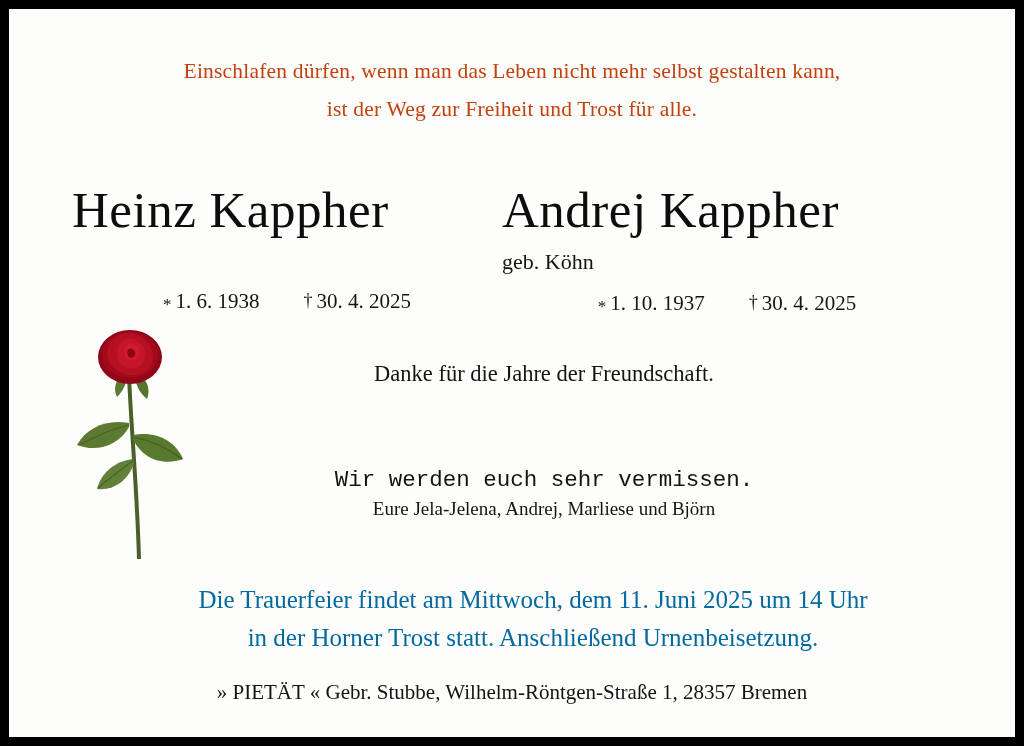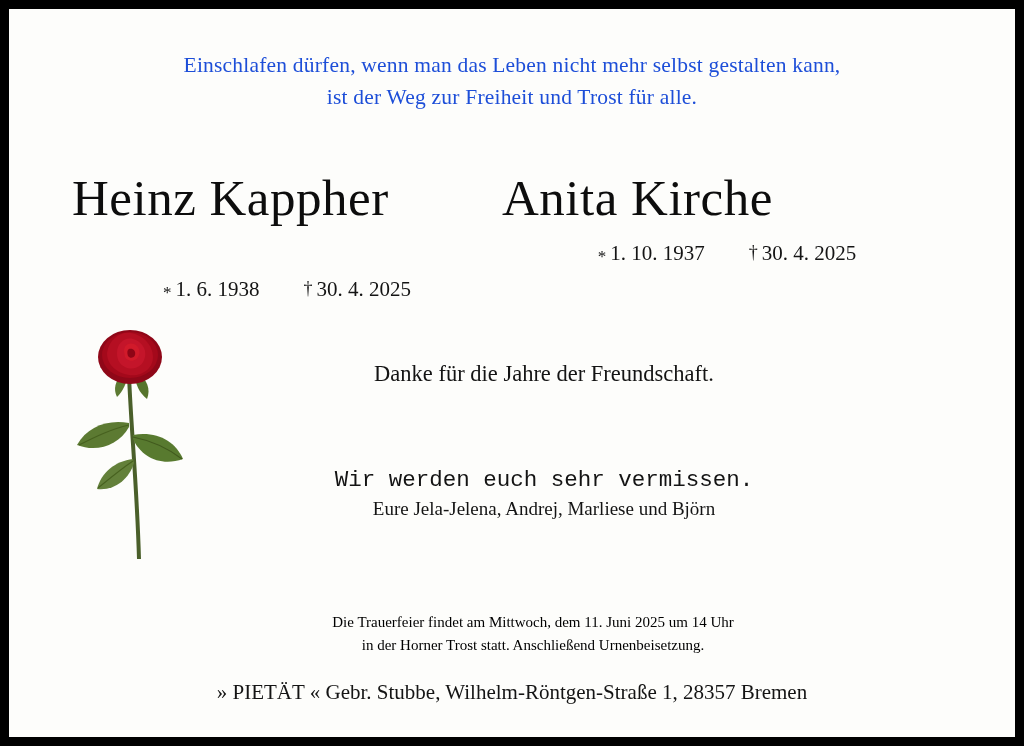--- a/index.html
+++ b/index.html
@@ -33,21 +33,22 @@
 
   
   .verse {
     text-align: center;
     padding-top: 40px;
     line-height: 1.5;
   }
   .verse-line {
     font-size: 21.5px;
     letter-spacing: 0.2px;
-    color: #1d4ed8;
+    color: #c2410c;
+    margin-top: 6px;
   }
 
   
   .names-row {
     display: flex;
     justify-content: center;
     align-items: flex-start;
     margin-top: 58px;
     padding: 0 50px;
   }
@@ -125,23 +126,23 @@
 
   
   .footer {
     position: absolute;
     left: 0;
     right: 0;
     bottom: 32px;
     text-align: center;
   }
   .ceremony {
-    font-size: 15px;
+    font-size: 25px;
     line-height: 1.5;
-    color: #000000;
+    color: #0369a1;
     padding-left: 42px;
   }
   .undertaker {
     margin-top: 24px;
     font-size: 21px;
     color: #141414;
   }
 </style>
 </head>
 <body>
@@ -163,21 +164,22 @@
           <span class="date-item">
             <span class="sym star">*</span><span>1. 6. 1938</span>
           </span>
           <span class="date-item">
             <span class="sym cross">†</span><span>30. 4. 2025</span>
           </span>
         </div>
       </div>
 
       <div class="person right">
-        <div class="person-name">Anita Kirche</div>
+        <div class="person-name">Andrej Kappher</div>
+        <div class="person-maiden">geb. Köhn</div>
         <div class="person-dates">
           <span class="date-item">
             <span class="sym star">*</span><span>1. 10. 1937</span>
           </span>
           <span class="date-item">
             <span class="sym cross">†</span><span>30. 4. 2025</span>
           </span>
         </div>
       </div>
 

